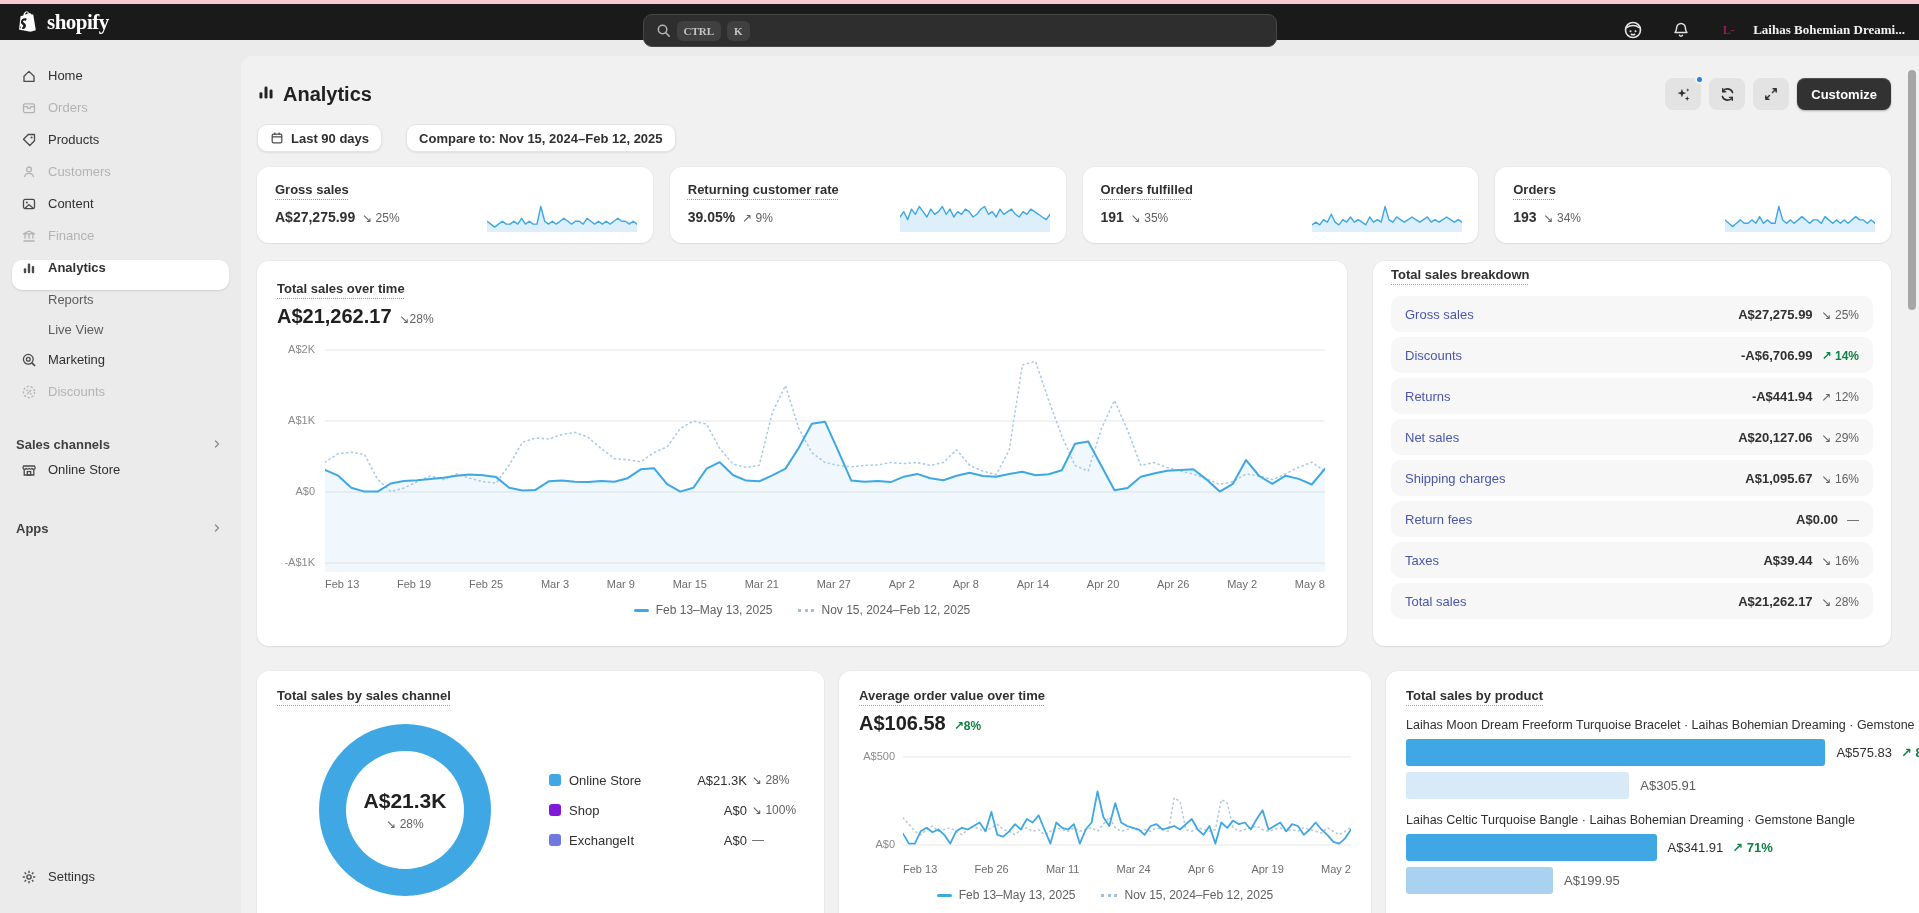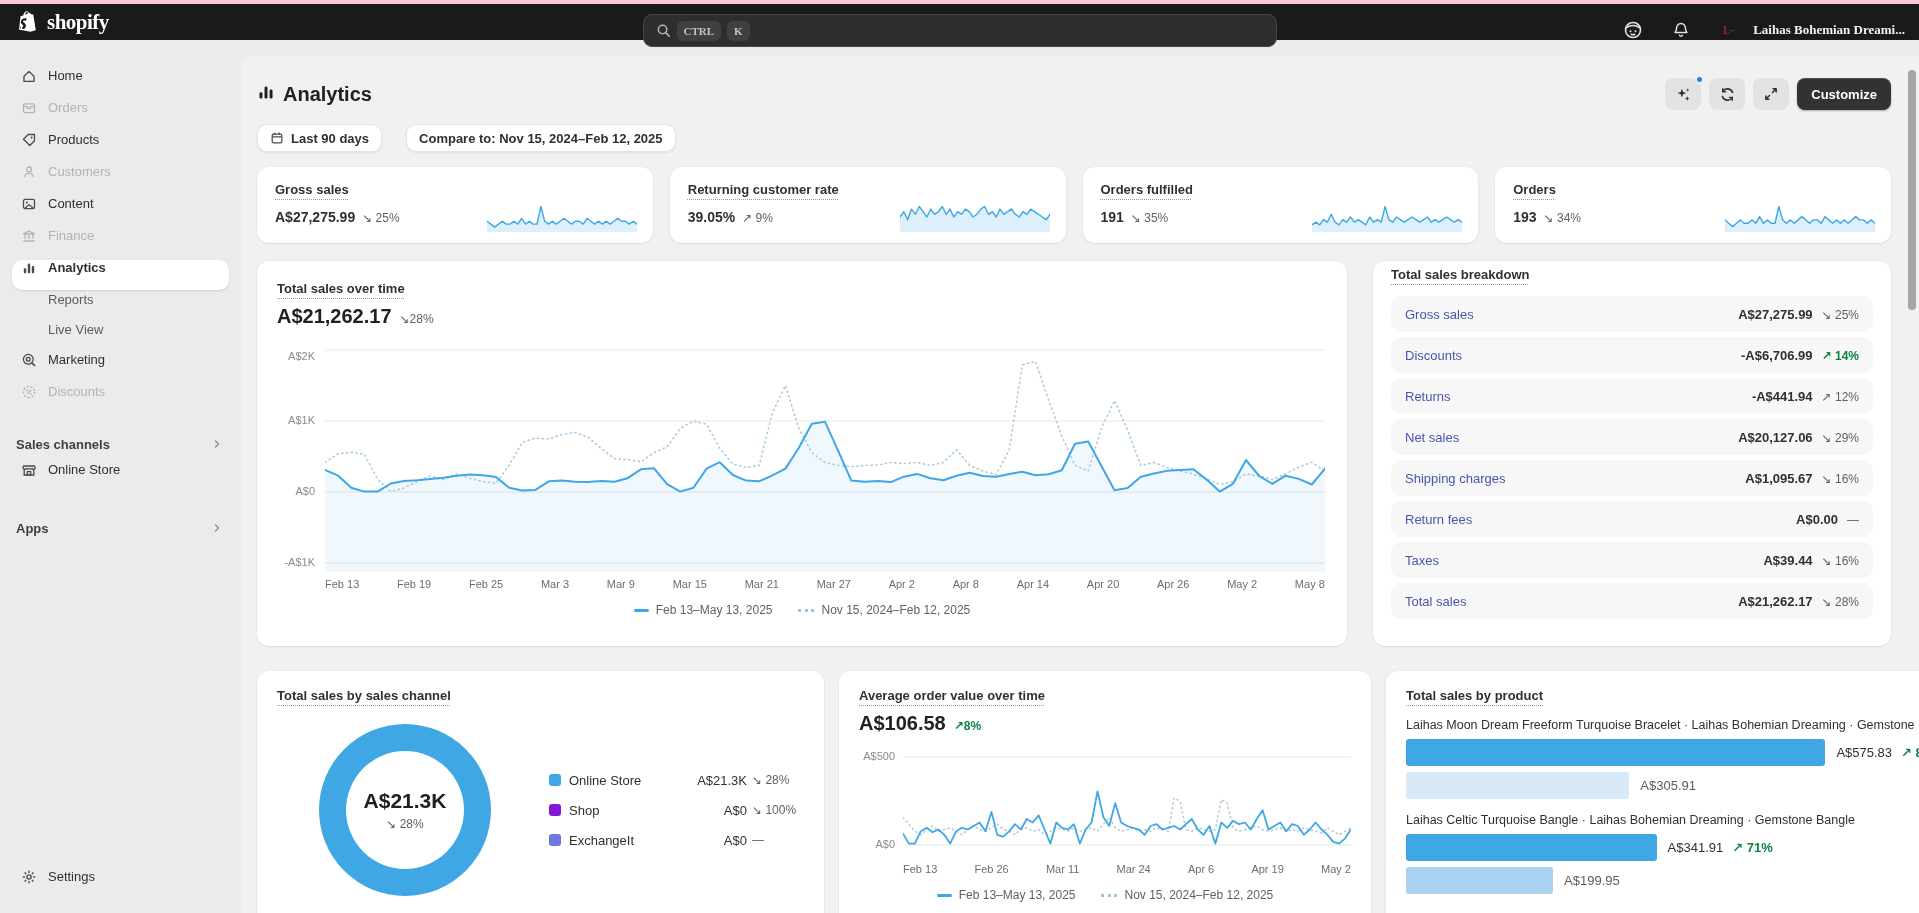--- a/index.html
+++ b/index.html
@@ -422,21 +422,21 @@
         <div class="plot-wrap" id="main-plot-wrap">
           <svg id="main-chart" class="plot-svg" width="1000" height="230">
               <line x1="0" x2="1000" y1="8" y2="8" stroke="#e7e7e7"></line>
               <line x1="0" x2="1000" y1="79" y2="79" stroke="#e7e7e7"></line>
               <line x1="0" x2="1000" y1="150" y2="150" stroke="#e7e7e7"></line>
               <line x1="0" x2="1000" y1="221" y2="221" stroke="#e7e7e7"></line>
               <path d="M0.0 128.0L13.2 133.7L26.3 145.7L39.5 149.6L52.6 149.6L65.8 141.5L78.9 139.0L92.1 138.3L105.3 136.9L118.4 135.8L131.6 133.7L144.7 132.6L157.9 133.3L171.1 135.1L184.2 145.7L197.4 148.6L210.5 147.9L223.7 139.3L236.8 138.6L250.0 139.7L263.2 140.1L276.3 139.0L289.5 139.7L302.6 136.2L315.8 127.3L328.9 126.2L342.1 142.2L355.3 149.6L368.4 145.7L381.6 126.6L394.7 120.2L407.9 133.0L421.1 138.6L434.2 139.3L447.4 133.3L460.5 126.6L473.7 106.0L486.8 81.8L500.0 79.7L513.2 108.8L526.3 138.6L539.5 139.7L552.6 139.0L565.8 140.1L578.9 134.7L592.1 131.9L605.3 136.2L618.4 138.3L631.6 133.7L644.7 130.8L657.9 134.0L671.1 134.7L684.2 131.9L697.4 129.8L710.5 133.3L723.7 132.3L736.8 128.3L750.0 101.7L763.2 99.6L776.3 123.7L789.5 148.2L802.6 146.1L815.8 134.7L828.9 131.5L842.1 128.7L855.3 128.0L868.4 127.3L881.6 137.6L894.7 149.6L907.9 141.8L921.1 118.1L934.2 134.0L947.4 141.8L960.5 133.7L973.7 136.9L986.8 142.5L1000.0 126.6L1000 230L0 230Z" fill="rgba(62,167,228,0.08)" stroke="none"></path>
               <path d="M0.0 120.2L13.2 111.7L26.3 110.2L39.5 112.4L52.6 137.2L65.8 149.6L78.9 146.1L92.1 139.7L105.3 134.0L118.4 137.6L131.6 131.9L144.7 136.2L157.9 139.7L171.1 141.1L184.2 123.0L197.4 100.3L210.5 96.0L223.7 97.1L236.8 92.5L250.0 90.4L263.2 95.3L276.3 106.7L289.5 116.6L302.6 117.7L315.8 119.8L328.9 110.6L342.1 104.9L355.3 86.5L368.4 79.0L381.6 82.2L394.7 106.3L407.9 122.0L421.1 125.5L434.2 123.4L447.4 70.5L460.5 43.5L473.7 86.1L486.8 110.6L500.0 120.5L513.2 123.4L526.3 124.8L539.5 123.4L552.6 123.0L565.8 120.5L578.9 121.6L592.1 120.5L605.3 123.4L618.4 120.5L631.6 107.8L644.7 123.4L657.9 129.1L671.1 132.6L684.2 108.1L697.4 22.9L710.5 19.4L723.7 58.4L736.8 93.9L750.0 123.4L763.2 129.1L776.3 86.8L789.5 58.4L802.6 88.2L815.8 123.4L828.9 120.5L842.1 125.5L855.3 129.1L868.4 131.9L881.6 136.9L894.7 142.5L907.9 139.7L921.1 131.9L934.2 134.0L947.4 137.6L960.5 131.9L973.7 125.2L986.8 120.2L1000.0 129.4" fill="none" stroke="#a9cbe4" stroke-width="1.6" stroke-dasharray="1.2 3.6" stroke-linecap="round"></path>
               <path d="M0.0 128.0L13.2 133.7L26.3 145.7L39.5 149.6L52.6 149.6L65.8 141.5L78.9 139.0L92.1 138.3L105.3 136.9L118.4 135.8L131.6 133.7L144.7 132.6L157.9 133.3L171.1 135.1L184.2 145.7L197.4 148.6L210.5 147.9L223.7 139.3L236.8 138.6L250.0 139.7L263.2 140.1L276.3 139.0L289.5 139.7L302.6 136.2L315.8 127.3L328.9 126.2L342.1 142.2L355.3 149.6L368.4 145.7L381.6 126.6L394.7 120.2L407.9 133.0L421.1 138.6L434.2 139.3L447.4 133.3L460.5 126.6L473.7 106.0L486.8 81.8L500.0 79.7L513.2 108.8L526.3 138.6L539.5 139.7L552.6 139.0L565.8 140.1L578.9 134.7L592.1 131.9L605.3 136.2L618.4 138.3L631.6 133.7L644.7 130.8L657.9 134.0L671.1 134.7L684.2 131.9L697.4 129.8L710.5 133.3L723.7 132.3L736.8 128.3L750.0 101.7L763.2 99.6L776.3 123.7L789.5 148.2L802.6 146.1L815.8 134.7L828.9 131.5L842.1 128.7L855.3 128.0L868.4 127.3L881.6 137.6L894.7 149.6L907.9 141.8L921.1 118.1L934.2 134.0L947.4 141.8L960.5 133.7L973.7 136.9L986.8 142.5L1000.0 126.6" fill="none" stroke="#3ea7e4" stroke-width="2" stroke-linejoin="round" stroke-linecap="round"></path>
             </svg>
-        <span class="ylab" style="top: 8px;">A$2K</span>
+        <span class="ylab" style="top: 1px;">A$2K</span>
             <span class="ylab" style="top: 72px;">A$1K</span>
             <span class="ylab" style="top: 143px;">A$0</span>
             <span class="ylab" style="top: 214px;">-A$1K</span>
           </div>
         <div class="xlabels" id="main-xlabels" style="width:1000px;">
             <span>Feb 13</span>
             <span>Feb 19</span>
             <span>Feb 25</span>
             <span>Mar 3</span>
             <span>Mar 9</span>

